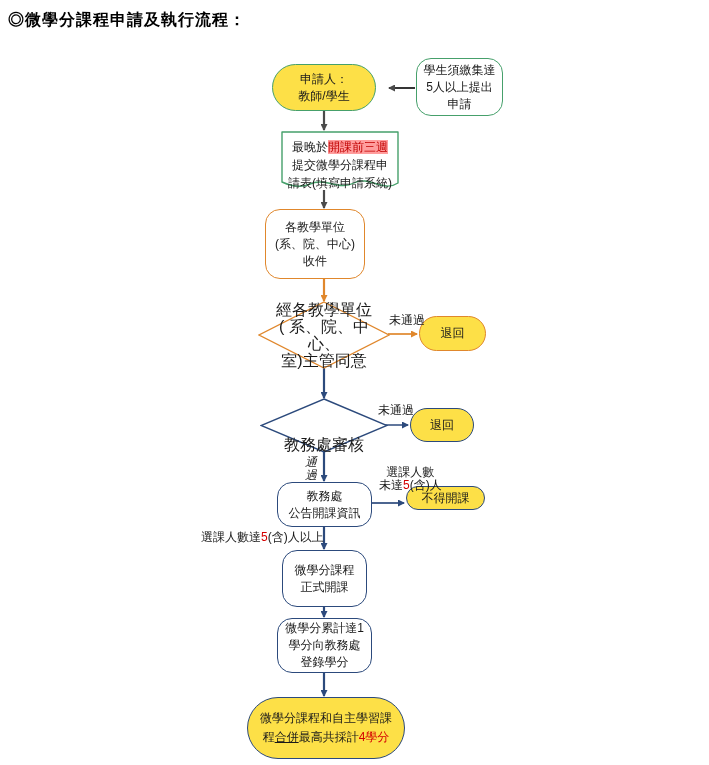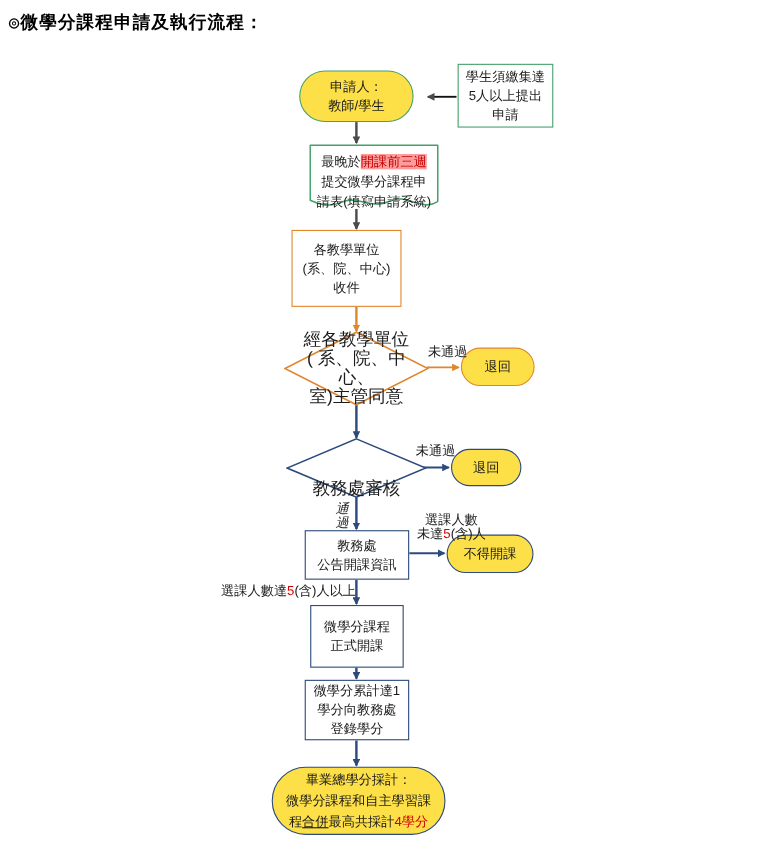--- a/index.html
+++ b/index.html
@@ -6,35 +6,36 @@
   body{
     width:709px;height:765px;
     background:#ffffff;
     font-family:"Liberation Sans","DejaVu Sans",sans-serif;
     position:relative;
     overflow:hidden;
     color:#000;
   }
   #page-title{
     position:absolute;left:8px;top:10px;
-    font-family:Liberation Mono, monospace;
+    font-family:Liberation Sans, sans-serif;
     font-size:16px;font-weight:bold;letter-spacing:1px;
     white-space:nowrap;
   }
   #flow{position:absolute;left:0;top:0;width:709px;height:765px;}
 
   
   .node{
     position:absolute;
     display:flex;align-items:center;justify-content:center;
     text-align:center;
     box-sizing:border-box;
     font-size:12px;
     line-height:17px;
     color:#1a1a1a;
+    border-radius:15px;
   }
   .node .txt{width:100%;padding:0 2px;}
 
   
   .rect{border:1.3px solid #2c4a7c;background:#fff;}
   .rect.orange{border-color:#e0872c;}
   .rect.green{border-color:#46a06b;}
 
   .stadium{border:1.3px solid #2c4a7c;border-radius:24px;background:#fde047;}
   .stadium.green{border-color:#46a06b;}
@@ -204,42 +205,41 @@
   <div class="txt">退回</div>
 </div>
 
 <div class="node rect" style="left:277px;top:482px;width:95px;height:45px;">
   <div class="txt">
     <div>教務處</div>
     <div>公告開課資訊</div>
   </div>
 </div>
 
-<div class="node stadium" style="left:406px;top:486px;width:79px;height:35px;">
+<div class="node stadium" style="left:406px;top:486px;width:79px;height:24px;">
   <div class="txt">不得開課</div>
 </div>
 
 <div class="node rect" style="left:282px;top:550px;width:85px;height:57px;">
   <div class="txt">
     <div>微學分課程</div>
     <div>正式開課</div>
   </div>
 </div>
 
 <div class="node rect" style="left:277px;top:618px;width:95px;height:55px;">
   <div class="txt">
     <div>微學分累計達1</div>
     <div>學分向教務處</div>
     <div>登錄學分</div>
   </div>
 </div>
 
 <div class="node stadium" style="left:247px;top:697px;width:158px;height:62px;border-radius:34px;">
   <div class="txt" style="line-height:19px;">
-    <div>畢業總學分採計：</div>
     <div>微學分課程和自主學習課</div>
     <div>
       <span>程</span><span class="ul">合併</span><span>最高共採計</span><span class="red">4學分</span>
     </div>
   </div>
 </div>
 
 <div class="edge-label" style="left:389px;top:314px;">未通過</div>
 
 <div class="edge-label" style="left:378px;top:404px;">未通過</div>

